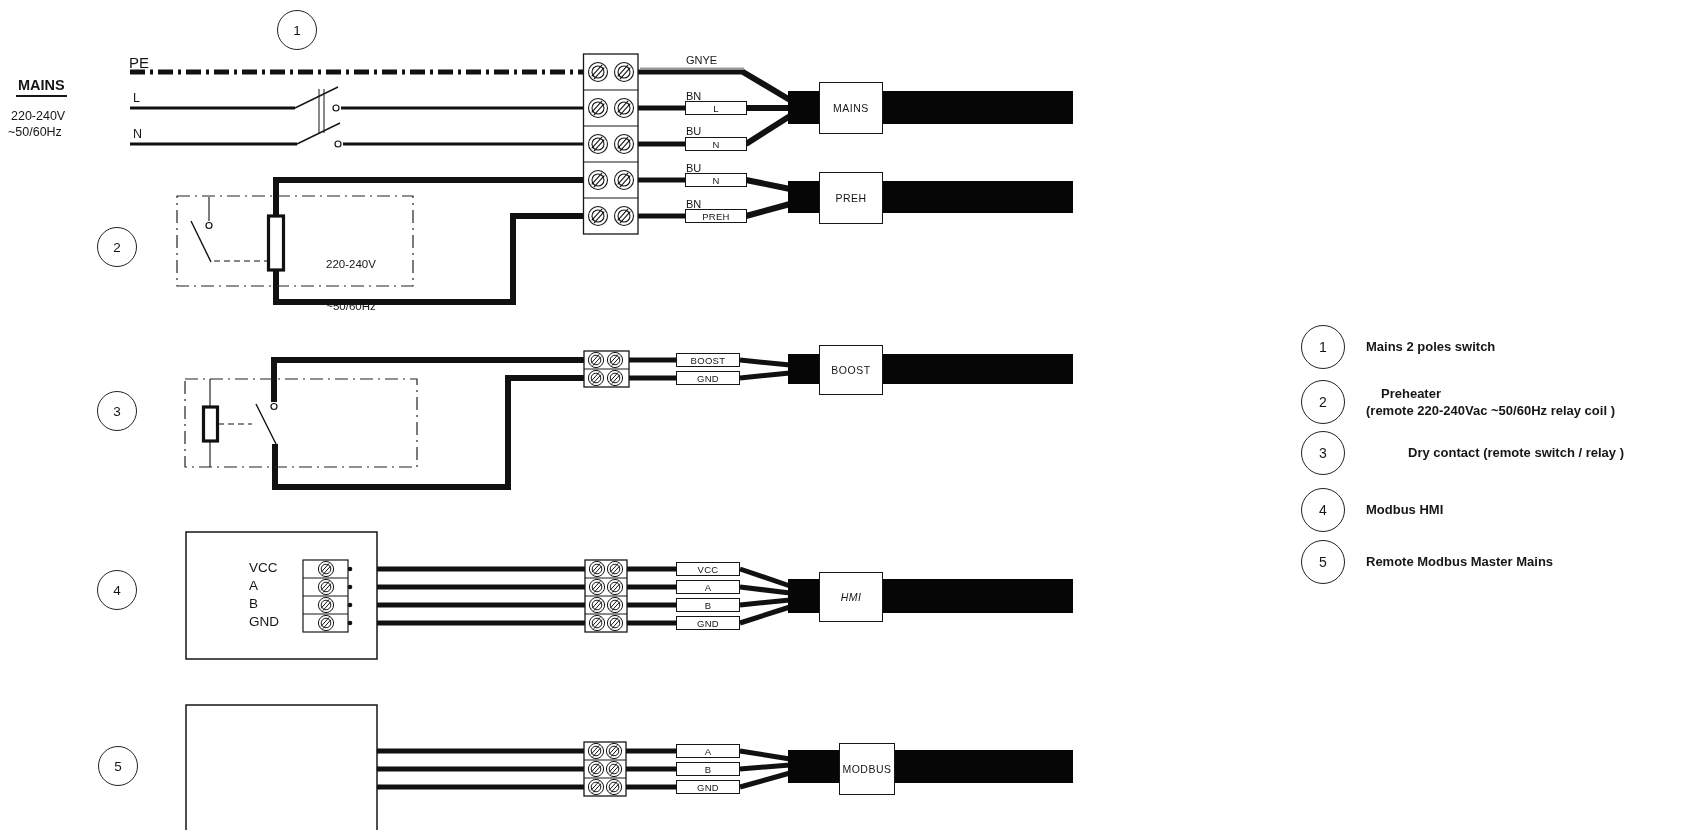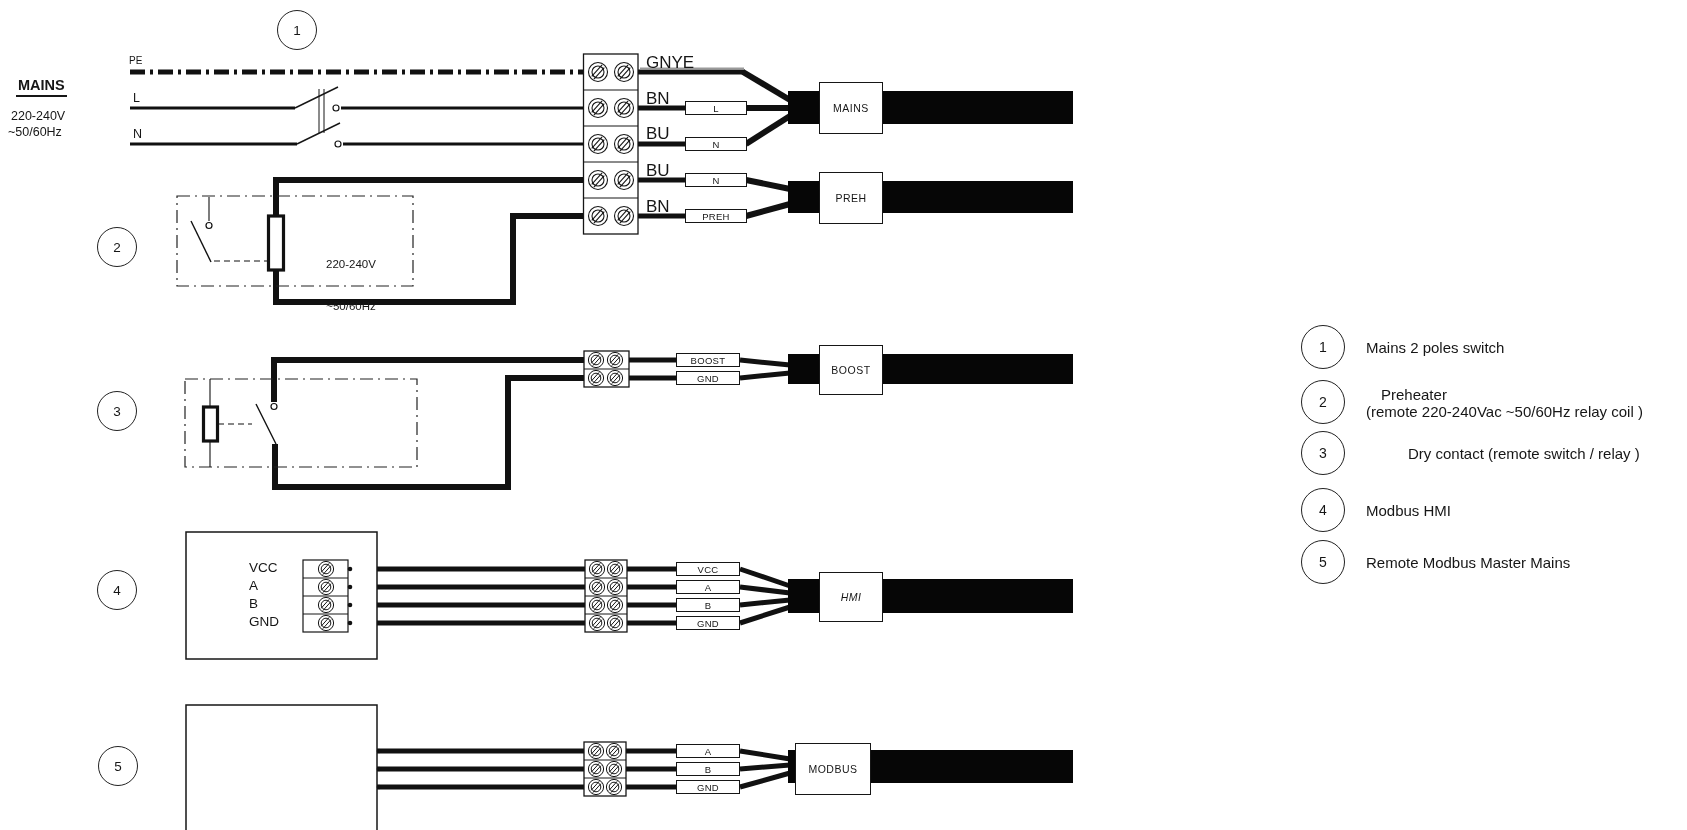--- a/index.html
+++ b/index.html
@@ -8,23 +8,23 @@
   .canvas svg{position:absolute;left:0;top:0;}
   .txt{position:absolute;white-space:pre;line-height:1.1;}
   .tag{position:absolute;background:#fff;border:1.3px solid #161616;box-sizing:border-box;
        display:flex;align-items:center;justify-content:center;font-size:9.5px;letter-spacing:.3px;}
   .eq{position:absolute;background:#fff;border:1.5px solid #161616;box-sizing:border-box;z-index:4;
       display:flex;align-items:center;justify-content:center;font-size:10.5px;letter-spacing:.5px;}
   .callout{position:absolute;box-sizing:border-box;border:1.3px solid #222;border-radius:50%;background:#fff;
            display:flex;align-items:center;justify-content:center;font-size:13.5px;z-index:5;}
   .c40{width:40px;height:40px;}
   .c44{width:44px;height:44px;font-size:14px;}
-  .wcode{font-size:17px;}
+  .wcode{font-size:11px;margin-left:40px;}
   .pin{font-size:13.5px;}
-  .leg{font-size:15px;}
+  .leg{font-size:13px;font-weight:bold;}
   .title{font-weight:bold;font-size:14.5px;border-bottom:2px solid #161616;padding:0 2px 1px 2px;}
 </style>
 </head>
 <body>
 
 <div class="canvas">
 
   <svg width="1687" height="830" viewBox="0 0 1687 830">
     <defs>
       <g id="sc" stroke="#161616" stroke-width="1.1" fill="#fff">
@@ -196,21 +196,21 @@
       <rect x="788" y="354" width="285" height="30"></rect>
       <rect x="788" y="579" width="285" height="34"></rect>
       <rect x="788" y="750" width="285" height="33"></rect>
     </g>
   </svg>
 
   <div class="txt title" style="left:16px;top:78px;">MAINS</div>
   <div class="txt" style="left:11px;top:110px;font-size:12.5px;">220-240V</div>
   <div class="txt" style="left:8px;top:126px;font-size:12.5px;">~50/60Hz</div>
 
-  <div class="txt" style="left:129px;top:55px;font-size:10px;">PE</div>
+  <div class="txt" style="left:129px;top:55px;font-size:15px;">PE</div>
   <div class="txt" style="left:133px;top:92px;font-size:12.5px;">L</div>
   <div class="txt" style="left:133px;top:128px;font-size:12.5px;">N</div>
 
   <div class="callout c40" style="left:277px;top:10px;">1</div>
   <div class="callout c40" style="left:97px;top:227px;">2</div>
   <div class="callout c40" style="left:97px;top:391px;">3</div>
   <div class="callout c40" style="left:97px;top:570px;">4</div>
   <div class="callout c40" style="left:98px;top:746px;">5</div>
 
   <div class="txt" style="left:299px;top:229px;width:104px;text-align:center;font-size:11.5px;line-height:14px;">
@@ -243,21 +243,21 @@
 
   <div class="txt pin" style="left:249px;top:561px;">VCC</div>
   <div class="txt pin" style="left:249px;top:579px;">A</div>
   <div class="txt pin" style="left:249px;top:597px;">B</div>
   <div class="txt pin" style="left:249px;top:615px;">GND</div>
 
   <div class="eq" style="left:819px;top:82px;width:64px;height:52px;">MAINS</div>
   <div class="eq" style="left:819px;top:172px;width:64px;height:52px;">PREH</div>
   <div class="eq" style="left:819px;top:345px;width:64px;height:50px;">BOOST</div>
   <div class="eq" style="left:819px;top:572px;width:64px;height:50px;font-style:italic;">HMI</div>
-  <div class="eq" style="left:795px;top:743px;width:76px;height:52px;">MODBUS</div>
+  <div class="eq" style="left:839px;top:743px;width:56px;height:52px;">MODBUS</div>
 
   <div>
     <div class="callout c44" style="left:1301px;top:325px;">1</div>
     <div class="txt leg" style="left:1366px;top:340px;">Mains 2 poles switch</div>
 
     <div class="callout c44" style="left:1301px;top:380px;">2</div>
     <div class="txt leg" style="left:1381px;top:387px;">Preheater</div>
     <div class="txt leg" style="left:1366px;top:404px;">(remote 220-240Vac ~50/60Hz relay coil )</div>
 
     <div class="callout c44" style="left:1301px;top:431px;">3</div>

